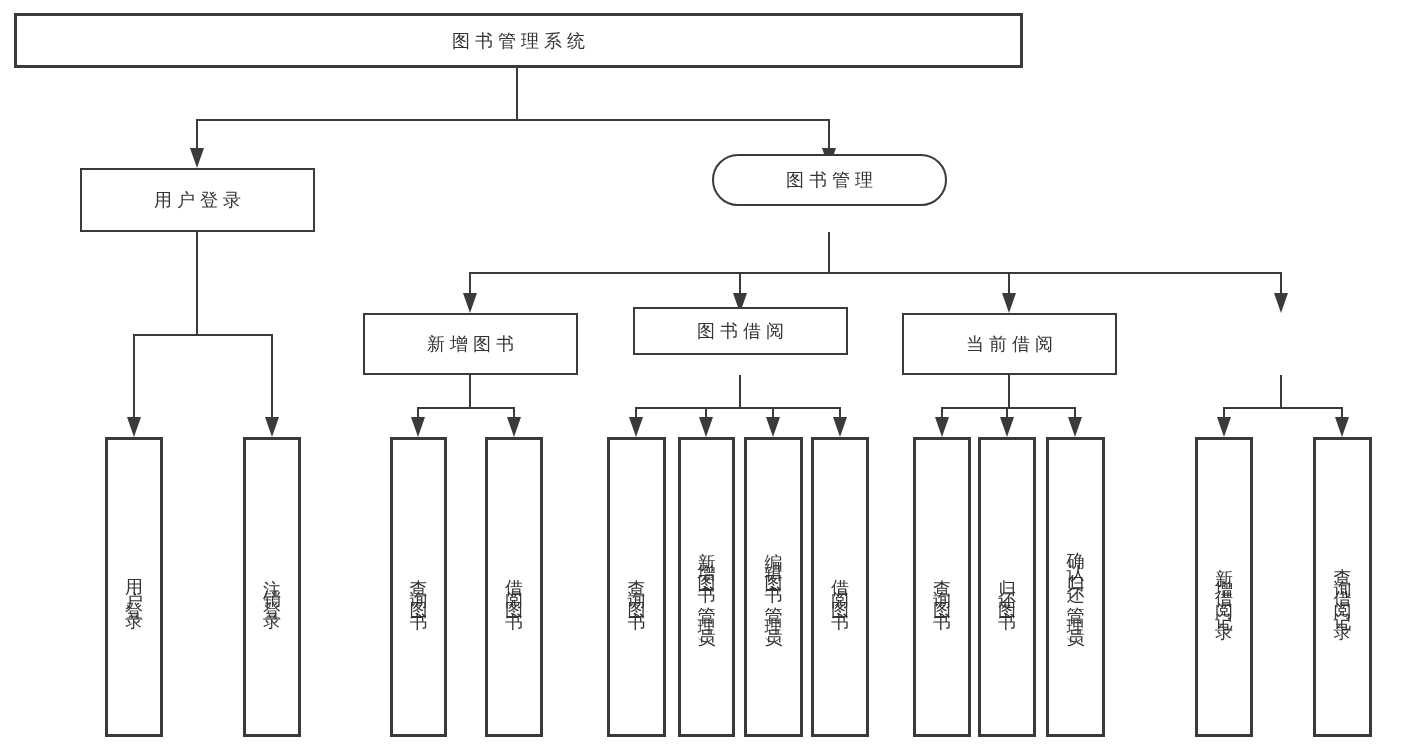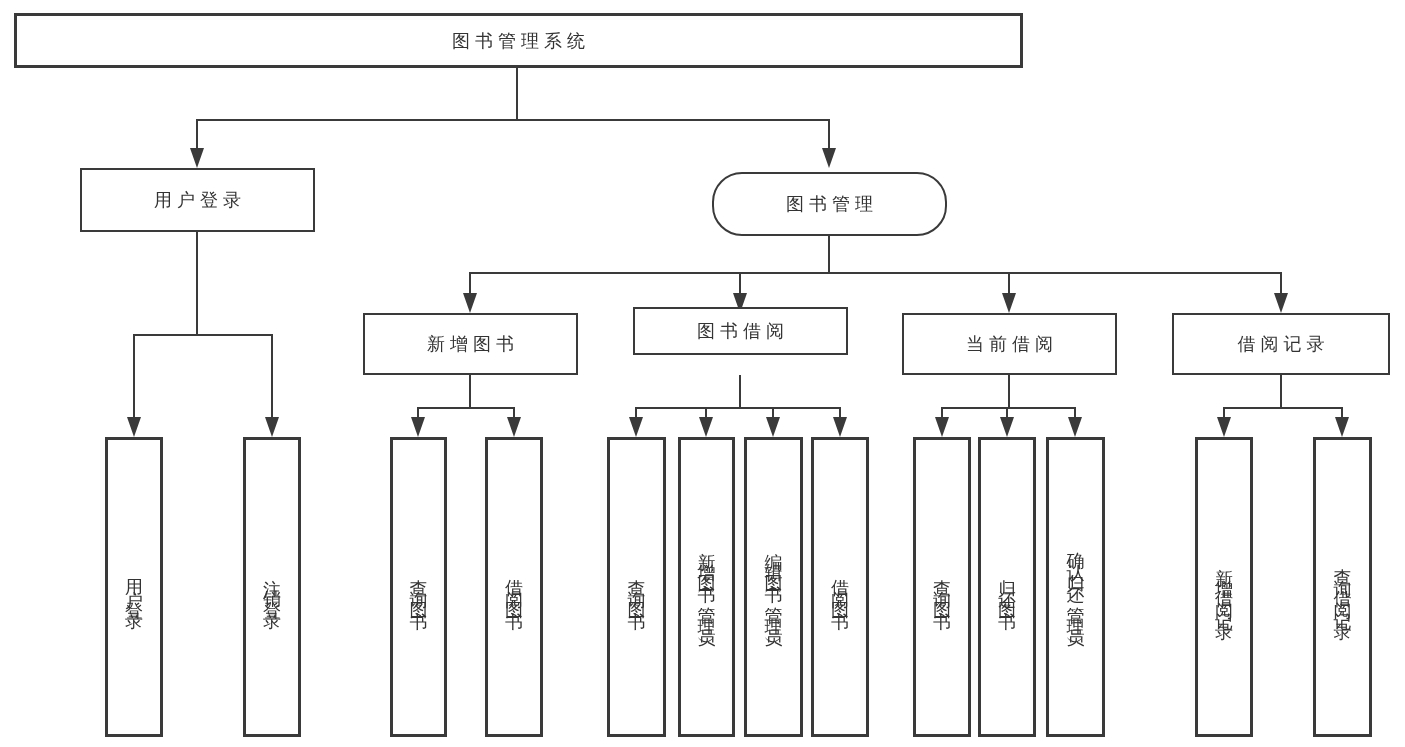--- a/index.html
+++ b/index.html
@@ -40,39 +40,36 @@
 <div id="stage">
 
   <div class="box root" style="left:14px;top:13px;width:1009px;height:55px;">
       <span>图书管理系统</span>
     </div>
 
   <div class="box" style="left:80px;top:168px;width:235px;height:64px;">
       <span>用户登录</span>
     </div>
 
-  <div class="box" style="left:712px;top:172px;width:235px;height:64px;border-radius:30px;">
+  <div class="box" style="left:712px;top:154px;width:235px;height:52px;border-radius:30px;">
       <span>图书管理</span>
     </div>
 
   <div class="box" style="left:363px;top:313px;width:215px;height:62px;">
       <span>新增图书</span>
     </div>
 
   <div class="box" style="left:633px;top:307px;width:215px;height:48px;">
       <span>图书借阅</span>
     </div>
 
   <div class="box" style="left:902px;top:313px;width:215px;height:62px;">
       <span>当前借阅</span>
     </div>
 
-  <div class="box" style="left:1172px;top:313px;width:218px;height:62px;">
-      <span>借阅记录</span>
-    </div>
 
   <div class="box leaf" style="left:105px;top:437px;width:58px;height:300px;">
       <span class="vtext">用户登录</span>
     </div>
 
   <div class="box leaf" style="left:243px;top:437px;width:58px;height:300px;">
       <span class="vtext">注销登录</span>
     </div>
 
   <div class="box leaf" style="left:390px;top:437px;width:57px;height:300px;">

